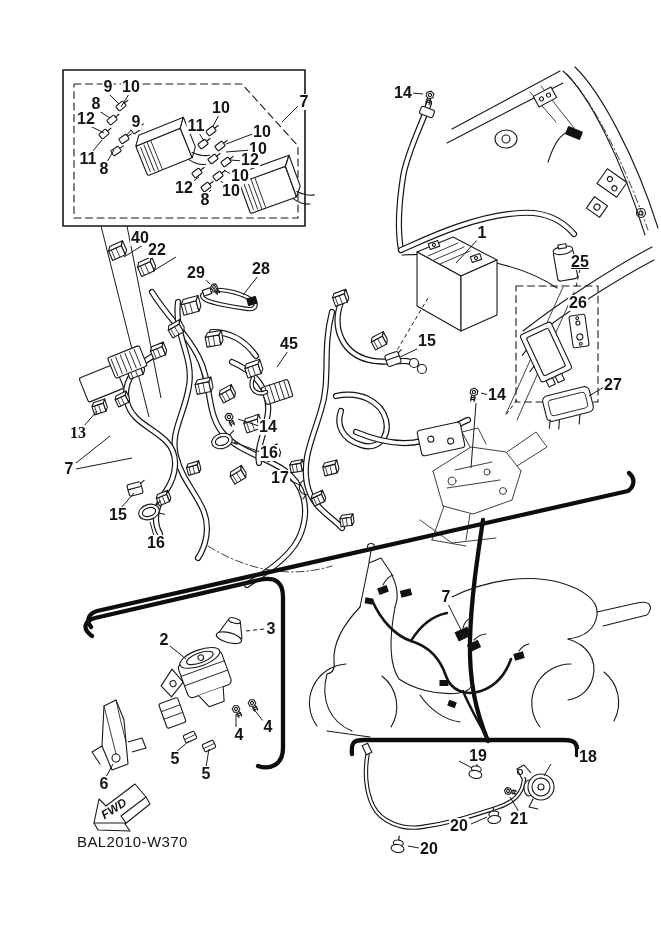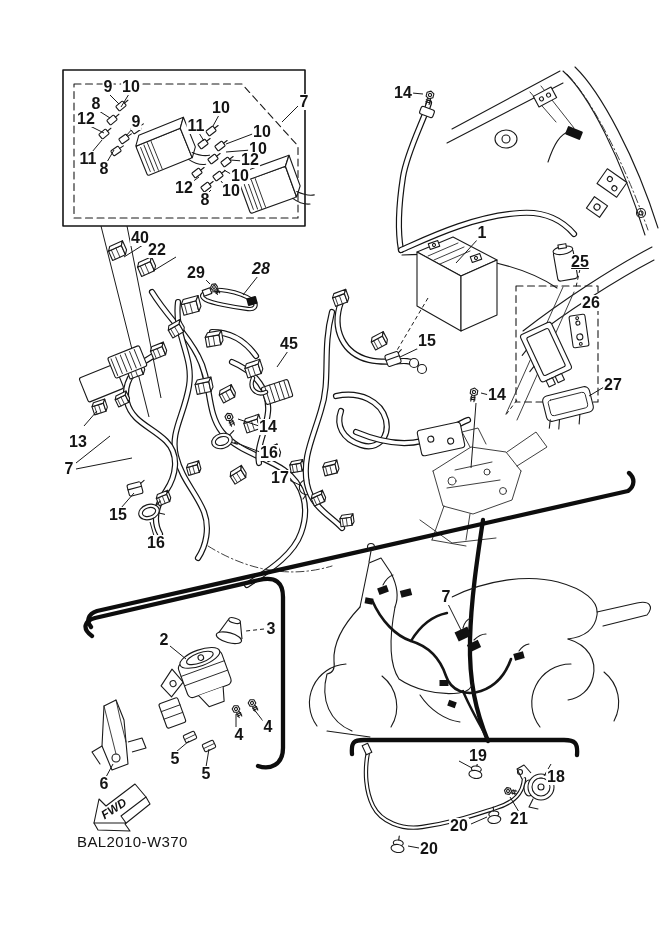--- a/index.html
+++ b/index.html
@@ -483,46 +483,46 @@
       <span class="callout" style="left: 258px; top: 149px;">10</span>
       <span class="callout" style="left: 250px; top: 160px;">12</span>
       <span class="callout" style="left: 240px; top: 176px;">10</span>
       <span class="callout" style="left: 184px; top: 188px;">12</span>
       <span class="callout" style="left: 231px; top: 191px;">10</span>
       <span class="callout" style="left: 205px; top: 200px;">8</span>
       <span class="callout" style="left: 304px; top: 102px;">7</span>
       <span class="callout" style="left: 403px; top: 93px;">14</span>
       <span class="callout" style="left: 482px; top: 233px;">1</span>
       <span class="callout" style="left: 580px; top: 262px; text-decoration: underline;">25</span>
-      <span class="callout" style="left: 578px; top: 303px; margin-left: 13px;">26</span>
+      <span class="callout" style="left: 578px; top: 303px;">26</span>
       <span class="callout" style="left: 613px; top: 385px;">27</span>
       <span class="callout" style="left: 140px; top: 238px;">40</span>
       <span class="callout" style="left: 157px; top: 250px;">22</span>
       <span class="callout" style="left: 196px; top: 273px;">29</span>
-      <span class="callout" style="left: 261px; top: 269px; font-style: italic;">28</span>
+      <span class="callout" style="left: 261px; top: 269px;">28</span>
       <span class="callout" style="left: 289px; top: 344px;">45</span>
       <span class="callout" style="left: 427px; top: 341px;">15</span>
       <span class="callout" style="left: 497px; top: 395px;">14</span>
-      <span class="callout" style="left: 78px; top: 442px;">13</span>
+      <span class="callout" style="left: 78px; top: 433px; font-family: Liberation Serif, serif;">13</span>
       <span class="callout" style="left: 69px; top: 469px;">7</span>
       <span class="callout" style="left: 268px; top: 427px;">14</span>
       <span class="callout" style="left: 269px; top: 453px;">16</span>
       <span class="callout" style="left: 280px; top: 478px;">17</span>
       <span class="callout" style="left: 118px; top: 515px;">15</span>
       <span class="callout" style="left: 156px; top: 543px;">16</span>
       <span class="callout" style="left: 271px; top: 629px;">3</span>
       <span class="callout" style="left: 164px; top: 640px;">2</span>
       <span class="callout" style="left: 268px; top: 727px;">4</span>
       <span class="callout" style="left: 239px; top: 735px;">4</span>
       <span class="callout" style="left: 175px; top: 759px;">5</span>
       <span class="callout" style="left: 206px; top: 774px;">5</span>
       <span class="callout" style="left: 104px; top: 784px;">6</span>
       <span class="callout" style="left: 446px; top: 597px;">7</span>
       <span class="callout" style="left: 454px; top: 756px; margin-left: 24px;">19</span>
-      <span class="callout" style="left: 556px; top: 757px; margin-top: 20px;">18</span>
+      <span class="callout" style="left: 588px; top: 757px;">18</span>
       <span class="callout" style="left: 459px; top: 826px;">20</span>
       <span class="callout" style="left: 519px; top: 819px; text-align: right;">21</span>
       <span class="callout" style="left: 429px; top: 849px;">20</span>
     </div>
 
 <div class="code">BAL2010-W370</div>
 
 </div>
 
 </body></html>

